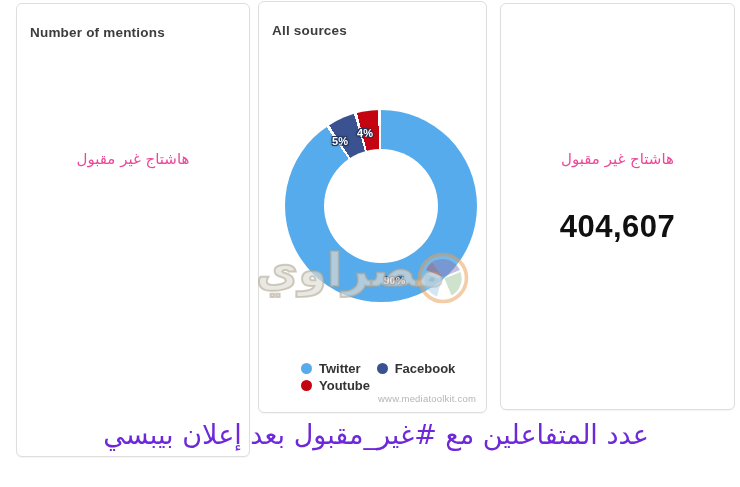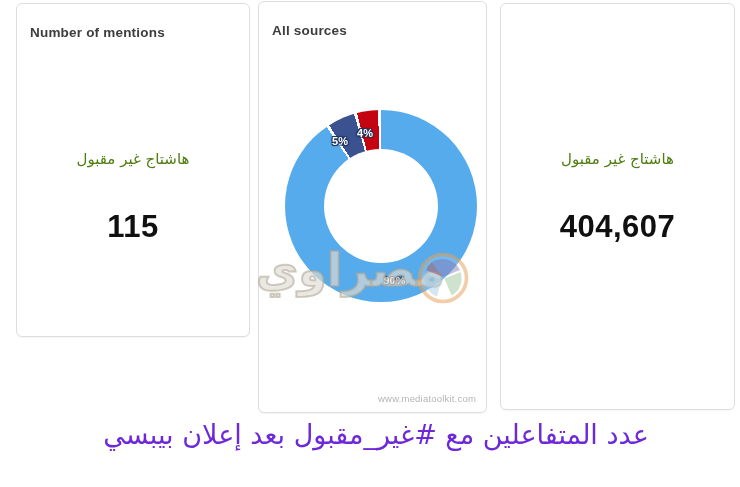--- a/index.html
+++ b/index.html
@@ -10,39 +10,39 @@
     font-family: "Liberation Sans", "DejaVu Sans", sans-serif;
     overflow: hidden;
   }
   .card {
     position: absolute;
     background: #ffffff;
     border: 1px solid #dedede;
     border-radius: 6px;
     box-shadow: 0 1px 1px rgba(0,0,0,0.04);
   }
-  .card-mentions    { left: 16px;  top: 3px; width: 234px; height: 334px; padding-left: 20px; }
+  .card-mentions    { left: 16px;  top: 3px; width: 234px; height: 454px; padding-left: 20px; }
   .card-sources     { left: 258px; top: 1px; width: 229px; height: 412px; }
   .card-impressions { left: 500px; top: 3px; width: 235px; height: 407px; }
   .card-title {
     position: absolute;
     left: 13px; top: 21px;
     font-size: 13.5px;
     font-weight: bold;
     color: #3d3d3d;
     letter-spacing: 0.2px;
   }
   .subject-ar {
     position: absolute;
     left: 0; right: 0;
     top: 146px;
     text-align: center;
     direction: rtl;
     font-size: 15px;
-    color: #4d7c0f;
+    color: #ec4899;
     font-family: "DejaVu Sans", sans-serif;
   }
   .big-number {
     position: absolute;
     left: 0; right: 0;
     top: 205px;
     text-align: center;
     font-size: 31px;
     font-weight: bold;
     color: #101010;
@@ -143,32 +143,45 @@
     font-weight: 500;
     color: #6d28d9;
   }
 </style>
 </head>
 <body>
 
 <div class="card card-mentions">
   <div class="card-title">Number of mentions</div>
   <div class="subject-ar">هاشتاج غير مقبول</div>
-  <div class="big-number">115</div>
 </div>
 
 <div class="card card-sources">
   <div class="card-title">All sources</div>
 
   <div class="donut" style="background: conic-gradient(rgb(85, 171, 236) 0deg, rgb(85, 171, 236) 325.473deg, rgb(255, 255, 255) 325.473deg, rgb(255, 255, 255) 327.273deg, rgb(58, 82, 144) 327.273deg, rgb(58, 82, 144) 343.655deg, rgb(255, 255, 255) 343.655deg, rgb(255, 255, 255) 345.455deg, rgb(196, 5, 17) 345.455deg, rgb(196, 5, 17) 358.2deg, rgb(255, 255, 255) 358.2deg, rgb(255, 255, 255) 360deg);">
     <span class="slice-label l90">90%</span>
     <span class="slice-label l5">5%</span>
     <span class="slice-label l4">4%</span>
   </div>
 
+  <div class="legend">
+    <div class="legend-item">
+      <span class="legend-dot" style="background: rgb(85, 171, 236);"></span>
+      <span class="legend-label">Twitter</span>
+    </div>
+    <div class="legend-item">
+      <span class="legend-dot" style="background: rgb(58, 82, 144);"></span>
+      <span class="legend-label">Facebook</span>
+    </div>
+    <div class="legend-item">
+      <span class="legend-dot" style="background: rgb(196, 5, 17);"></span>
+      <span class="legend-label">Youtube</span>
+    </div>
+  </div>
 
   <div class="mtk-watermark">www.mediatoolkit.com</div>
 </div>
 
 <div class="card card-impressions">
   <div class="subject-ar">هاشتاج غير مقبول</div>
   <div class="big-number">404,607</div>
 </div>
 
 <div class="masrawy-text">مصراوي</div>

